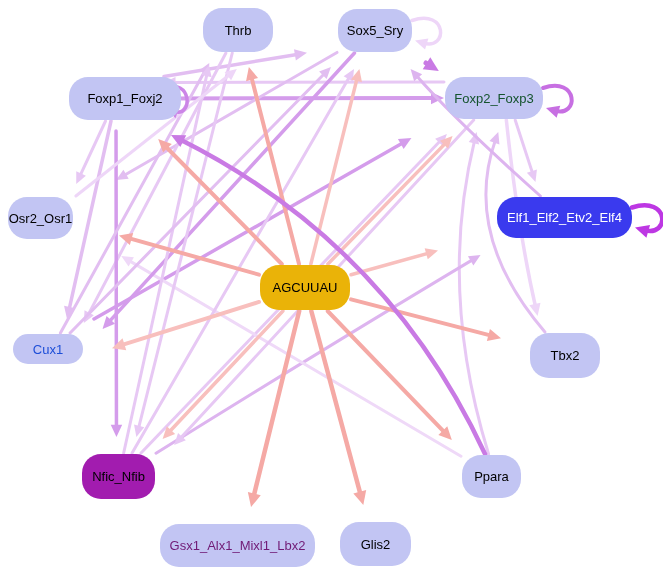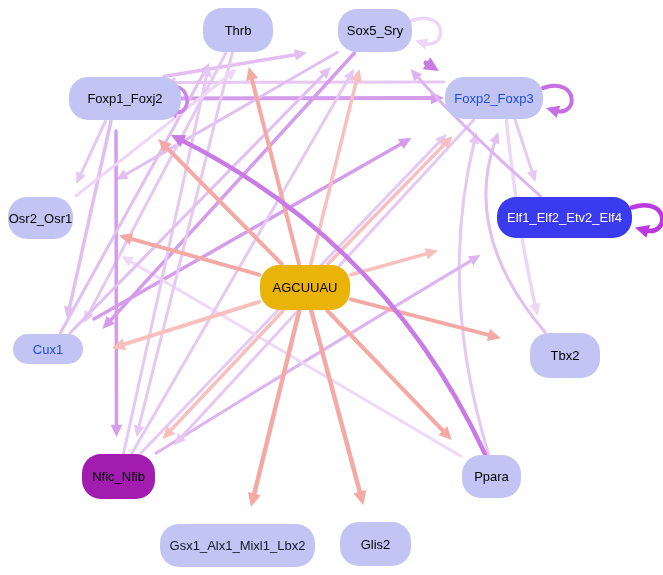--- a/index.html
+++ b/index.html
@@ -99,24 +99,24 @@
       <polygon points="166,108.5 179.484479864851,107.36254548467772 175.4903647728797,118.14665623300033" fill="#cc85e7"></polygon>
       <path d="M543,88 C579,76 579,118 554.7089220803446,110.63906729707412" stroke="#c76fe2" stroke-width="4" fill="none" stroke-linecap="round"></path>
       <polygon points="546,108 560.239363108389,105.83654483118978 556.6432714068814,117.70364744616485" fill="#c76fe2"></polygon>
       <path d="M632,207.5 C670,195.5 670,237.5 644.2546679960429,230.14419085601227" stroke="#bd37e3" stroke-width="4.5" fill="none" stroke-linecap="round"></path>
       <polygon points="635,227.5 650.0478497805789,224.88328125677748 646.3940587795437,237.6715497604004" fill="#bd37e3"></polygon>
     </svg>
   <div id="node-layer">
       <div class="node" style="left: 203px; top: 8px; width: 70px; height: 44px; background: rgb(194, 197, 243); color: rgb(0, 0, 0);">Thrb</div>
       <div class="node" style="left: 338px; top: 9px; width: 74px; height: 43px; background: rgb(194, 197, 243); color: rgb(0, 0, 0);">Sox5_Sry</div>
       <div class="node" style="left: 69px; top: 77px; width: 112px; height: 43px; background: rgb(194, 197, 243); color: rgb(0, 0, 0);">Foxp1_Foxj2</div>
-      <div class="node" style="left: 445px; top: 77px; width: 98px; height: 42px; background: rgb(194, 197, 243); color: #1d4ed8; text-align: right;">Foxp2_Foxp3</div>
+      <div class="node" style="left: 445px; top: 77px; width: 98px; height: 42px; background: rgb(194, 197, 243); color: #14532d; text-align: right;">Foxp2_Foxp3</div>
       <div class="node" style="left: 8px; top: 197px; width: 65px; height: 42px; background: rgb(194, 197, 243); color: rgb(0, 0, 0);">Osr2_Osr1</div>
       <div class="node" style="left: 497px; top: 197px; width: 135px; height: 41px; background: rgb(58, 58, 238); color: rgb(255, 255, 255);">Elf1_Elf2_Etv2_Elf4</div>
       <div class="node" style="left: 260px; top: 265px; width: 90px; height: 45px; background: #eab308; color: rgb(0, 0, 0);">AGCUUAU</div>
       <div class="node" style="left: 13px; top: 334px; width: 70px; height: 30px; background: rgb(194, 197, 243); color: #1d4ed8;">Cux1</div>
       <div class="node" style="left: 530px; top: 333px; width: 70px; height: 45px; background: rgb(194, 197, 243); color: rgb(0, 0, 0);">Tbx2</div>
       <div class="node" style="left: 82px; top: 454px; width: 73px; height: 45px; background: #a21caf; color: rgb(0, 0, 0);">Nfic_Nfib</div>
       <div class="node" style="left: 462px; top: 455px; width: 59px; height: 43px; background: rgb(194, 197, 243); color: rgb(0, 0, 0);">Ppara</div>
-      <div class="node" style="left: 160px; top: 524px; width: 155px; height: 43px; background: rgb(194, 197, 243); color: #0f172a;">Gsx1_Alx1_Mixl1_Lbx2</div>
+      <div class="node" style="left: 160px; top: 524px; width: 155px; height: 43px; background: rgb(194, 197, 243); color: #701a75;">Gsx1_Alx1_Mixl1_Lbx2</div>
       <div class="node" style="left: 340px; top: 522px; width: 71px; height: 44px; background: rgb(194, 197, 243); color: rgb(0, 0, 0);">Glis2</div>
     </div>
 </div>
 
 </body></html>

